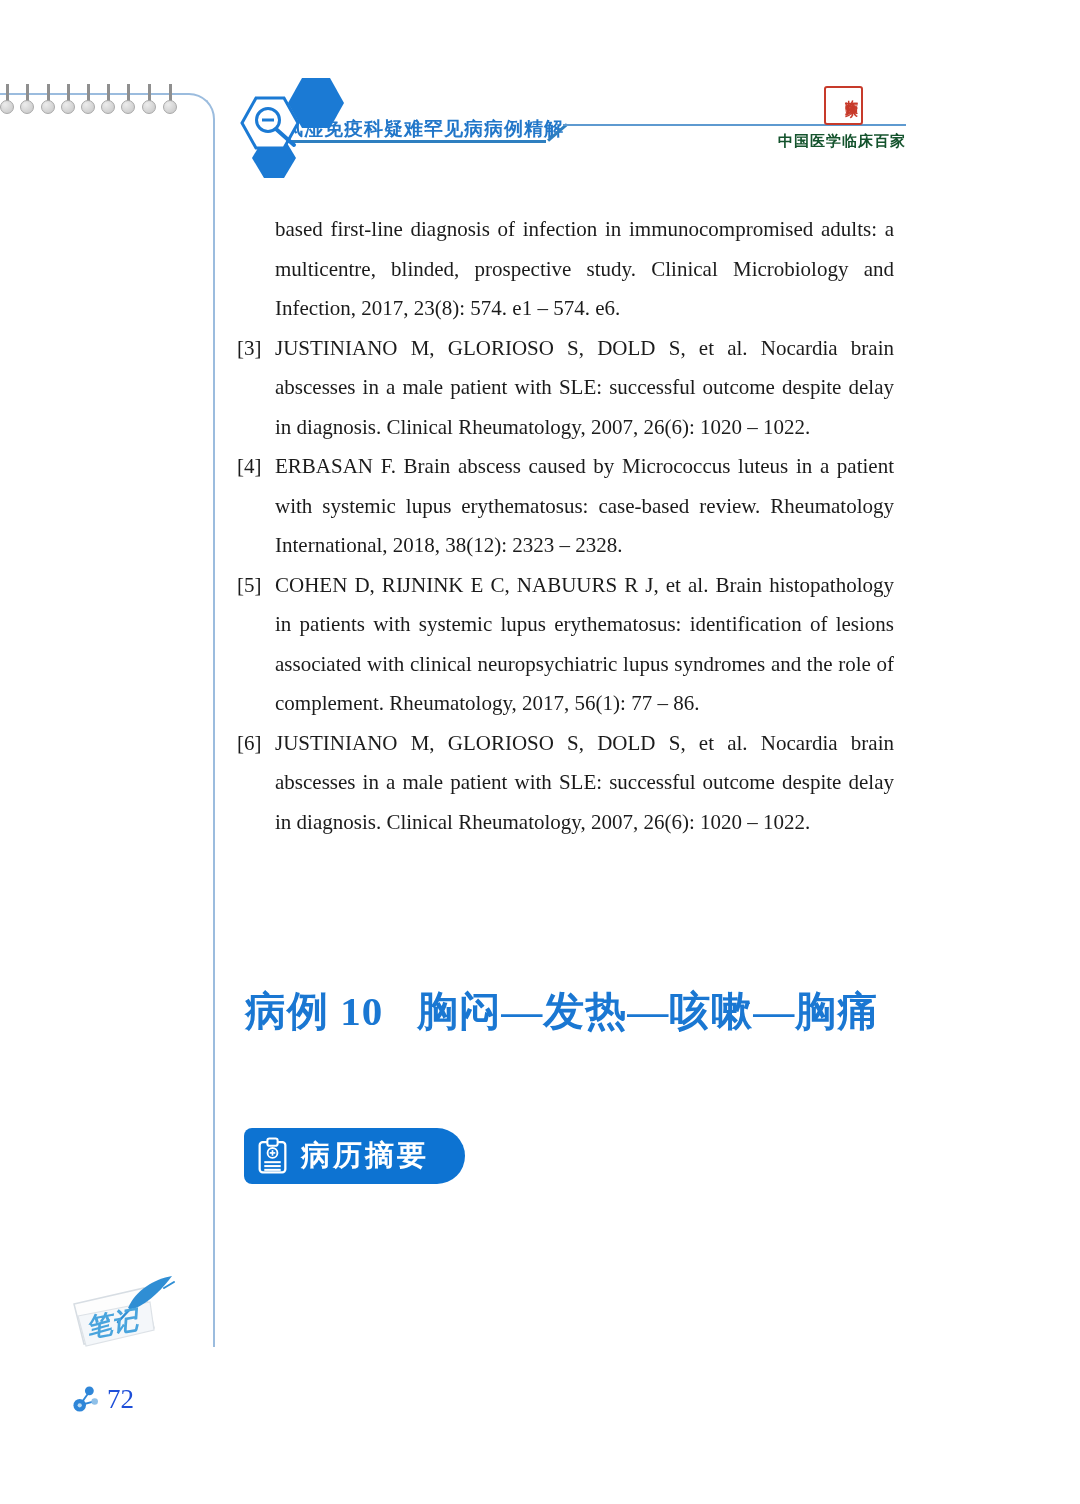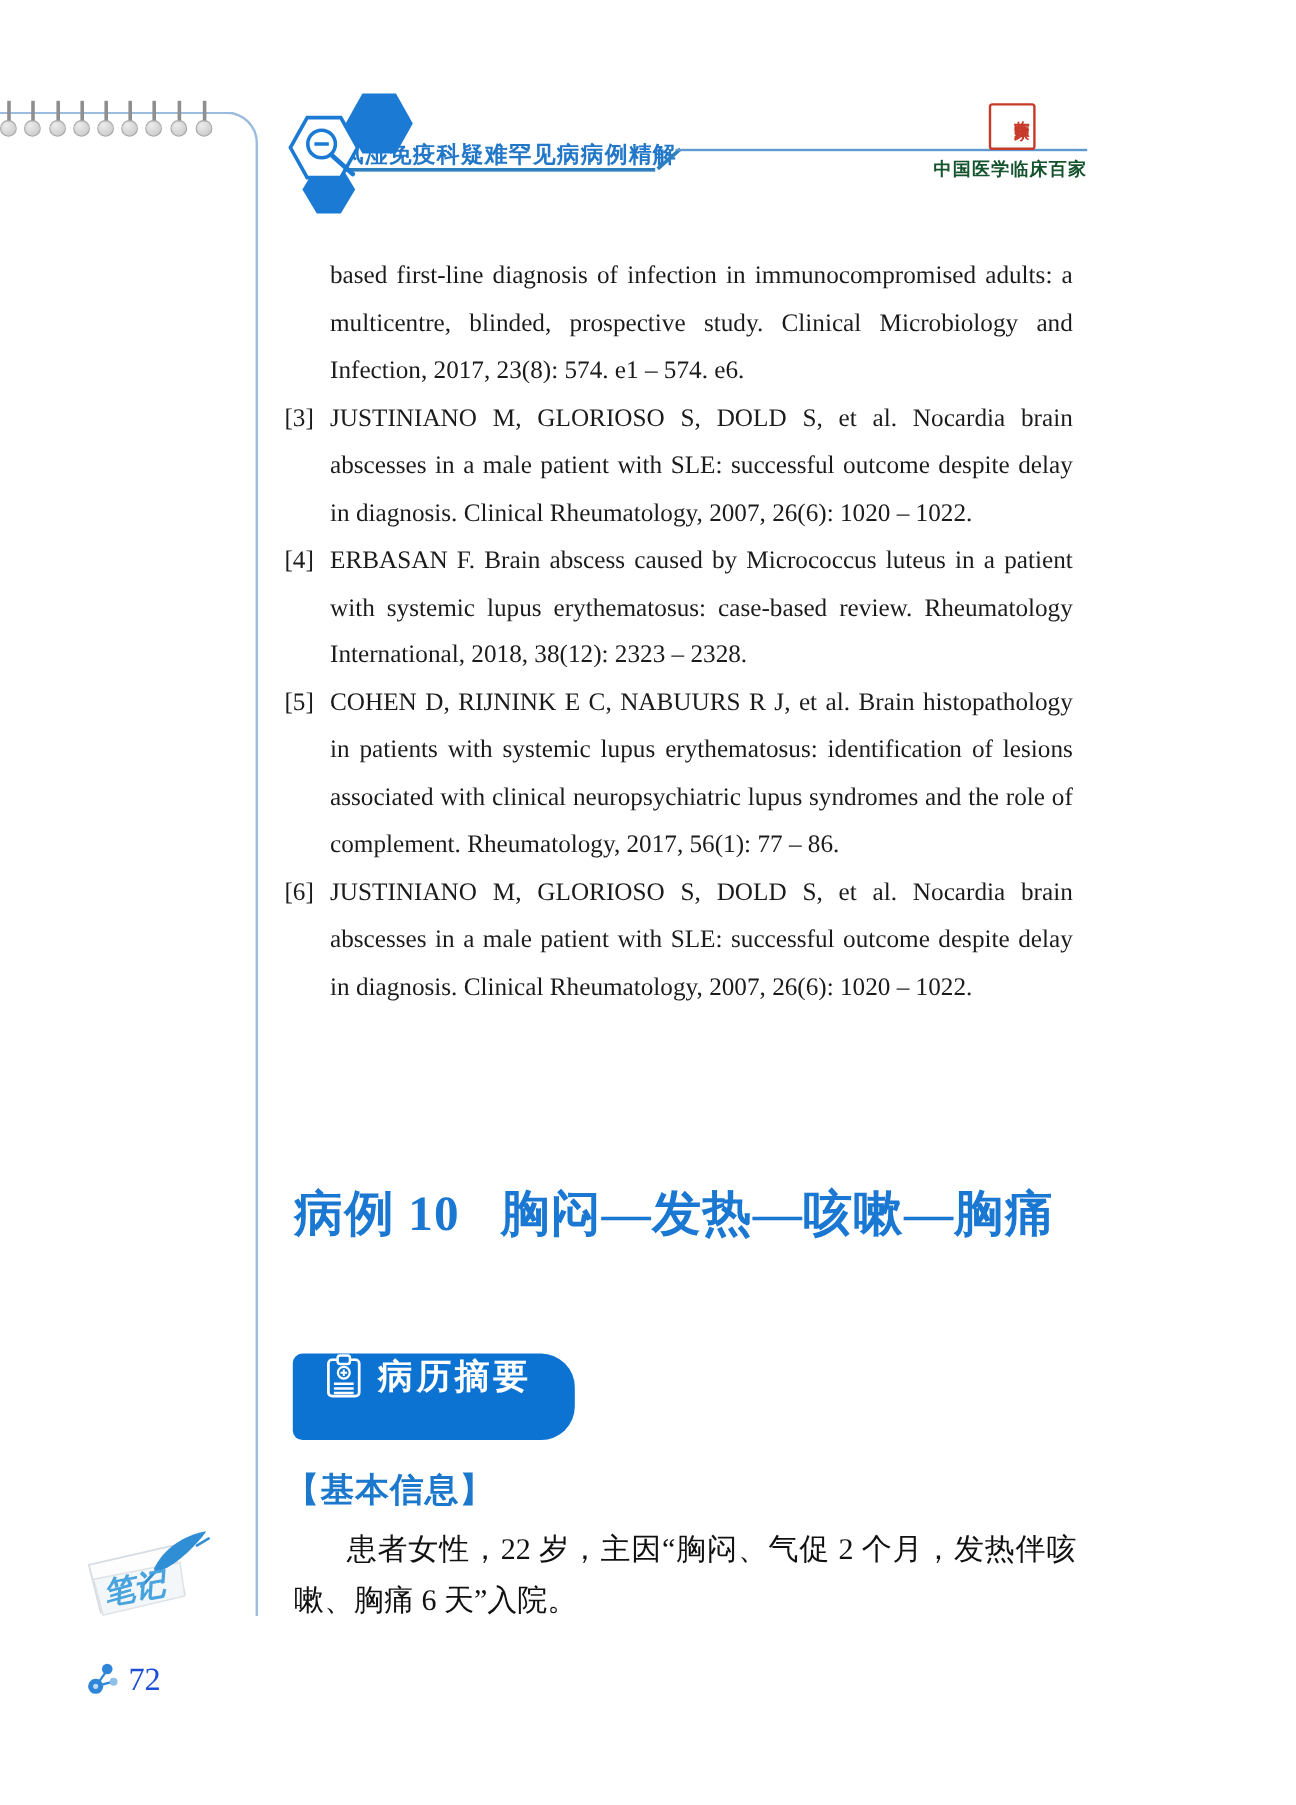--- a/index.html
+++ b/index.html
@@ -40,23 +40,23 @@
   .ref-label { position:absolute; left:0; top:0; }
   .author-credit { position:absolute; left:237px; top:876px; width:657px; text-align:right;
                    font-size:23px; color:#222; }
 
   
   .case-title { position:absolute; left:245px; top:984px; font-size:41px; font-weight:bold;
                 color:#1a77d2; letter-spacing:1px; white-space:nowrap; }
   .case-number { margin-right:34px;margin-top:20px; }
 
   
-  .badge { position:absolute; left:244px; top:1128px; height:72px; background:#0d73d2;
-           border-radius:8px 28px 28px 8px; display:flex; 
-           padding:0 36px 0 27px; gap:13px; }
+  .badge { position:absolute; left:244px; top:1128px; height:56px; background:#0d73d2;
+           border-radius:8px 28px 28px 8px; display:flex; align-items:center;
+           padding:0 36px 0 13px; gap:13px; }
   .badge-label { color:#ffffff; font-size:29px; font-weight:bold; letter-spacing:3px;
                  font-family:"Liberation Sans","DejaVu Sans",sans-serif; }
 
   .section-heading { position:absolute; left:238px; top:1223px; font-size:28px; color:#1b78cc;
                      font-family:"Liberation Sans","DejaVu Sans",sans-serif; font-weight:600;
                      letter-spacing:1px; }
   .case-paragraph { position:absolute; left:245px; top:1270px; width:652px; font-size:25px;
                     line-height:43px; color:#111; text-align:justify; text-indent:44px; }
 
   
@@ -158,22 +158,20 @@
       <circle cx="15" cy="15.5" r="4.8" fill="none" stroke="#ffffff" stroke-width="1.8"></circle>
       <line x1="15" y1="12.8" x2="15" y2="18.2" stroke="#ffffff" stroke-width="1.6"></line>
       <line x1="12.3" y1="15.5" x2="17.7" y2="15.5" stroke="#ffffff" stroke-width="1.6"></line>
       <line x1="7" y1="24.5" x2="23" y2="24.5" stroke="#ffffff" stroke-width="2"></line>
       <line x1="7" y1="28.3" x2="23" y2="28.3" stroke="#ffffff" stroke-width="2"></line>
       <line x1="7" y1="32" x2="23" y2="32" stroke="#ffffff" stroke-width="2"></line>
     </svg>
     <span class="badge-label">病历摘要</span>
   </div>
 
-  <div class="section-heading">【基本信息】</div>
-  <div class="case-paragraph">患者女性，22 岁，主因“胸闷、气促 2 个月，发热伴咳嗽、胸痛 6 天”入院。</div>
 
   <svg class="notes-svg" width="118" height="84" viewBox="0 0 118 84">
     <polygon points="10,30 80,14 90,54 20,70" fill="#fdfdfd" stroke="#d7dde3" stroke-width="1.5"></polygon>
     <polygon points="14,42 86,28 90,56 22,72" fill="#f4f7fa" stroke="#dde2e7" stroke-width="1.2"></polygon>
     <g>
       <path d="M64,34 C72,16 90,5 108,2 C100,13 86,28 70,35 Z" fill="#2f8ed4"></path>
       <line x1="67" y1="34" x2="54" y2="48" stroke="#2f8ed4" stroke-width="2.5" stroke-linecap="round"></line>
       <line x1="100" y1="14" x2="110" y2="8" stroke="#2f8ed4" stroke-width="2" stroke-linecap="round"></line>
     </g>
     <text x="22" y="58" transform="rotate(-10 50 50)" font-size="26" font-style="italic" font-weight="bold" fill="#49a4dd" font-family="Liberation Sans, DejaVu Sans, sans-serif">笔记</text>

